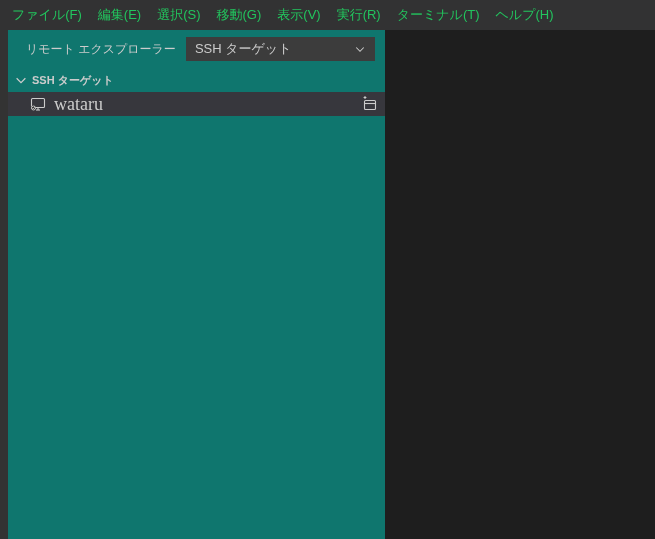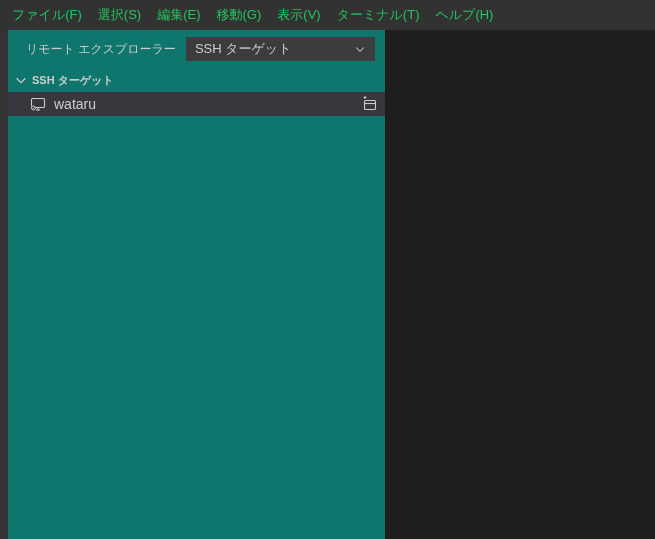--- a/index.html
+++ b/index.html
@@ -80,34 +80,35 @@
   .tree-item {
     display: flex;
     align-items: center;
     height: 24px;
     padding-left: 22px;
     padding-right: 8px;
     gap: 8px;
     background: #37373d;
     color: #cccccc;
   }
-  .tree-item .label { flex: 1; font-size: 14px; }
+  .tree-item .label { flex: 1; font-size: 18px; font-family: Liberation Serif, serif; }
   .icon { display: inline-flex; align-items: center; justify-content: center; }
   .editor-area { flex: 1; background: #1e1e1e; }
   svg { display: block; }
 </style>
 </head>
 <body>
 
 <div class="menubar">
   <div class="menu-item">ファイル(F)</div>
+  <div class="menu-item">編集(E)</div>
   <div class="menu-item">選択(S)</div>
-  <div class="menu-item">編集(E)</div>
   <div class="menu-item">移動(G)</div>
   <div class="menu-item">表示(V)</div>
+  <div class="menu-item">実行(R)</div>
   <div class="menu-item">ターミナル(T)</div>
   <div class="menu-item">ヘルプ(H)</div>
 </div>
 
 <div class="body-area">
   <div class="activity-strip"></div>
 
   <div class="sidebar">
 
     <div class="explorer-header">

